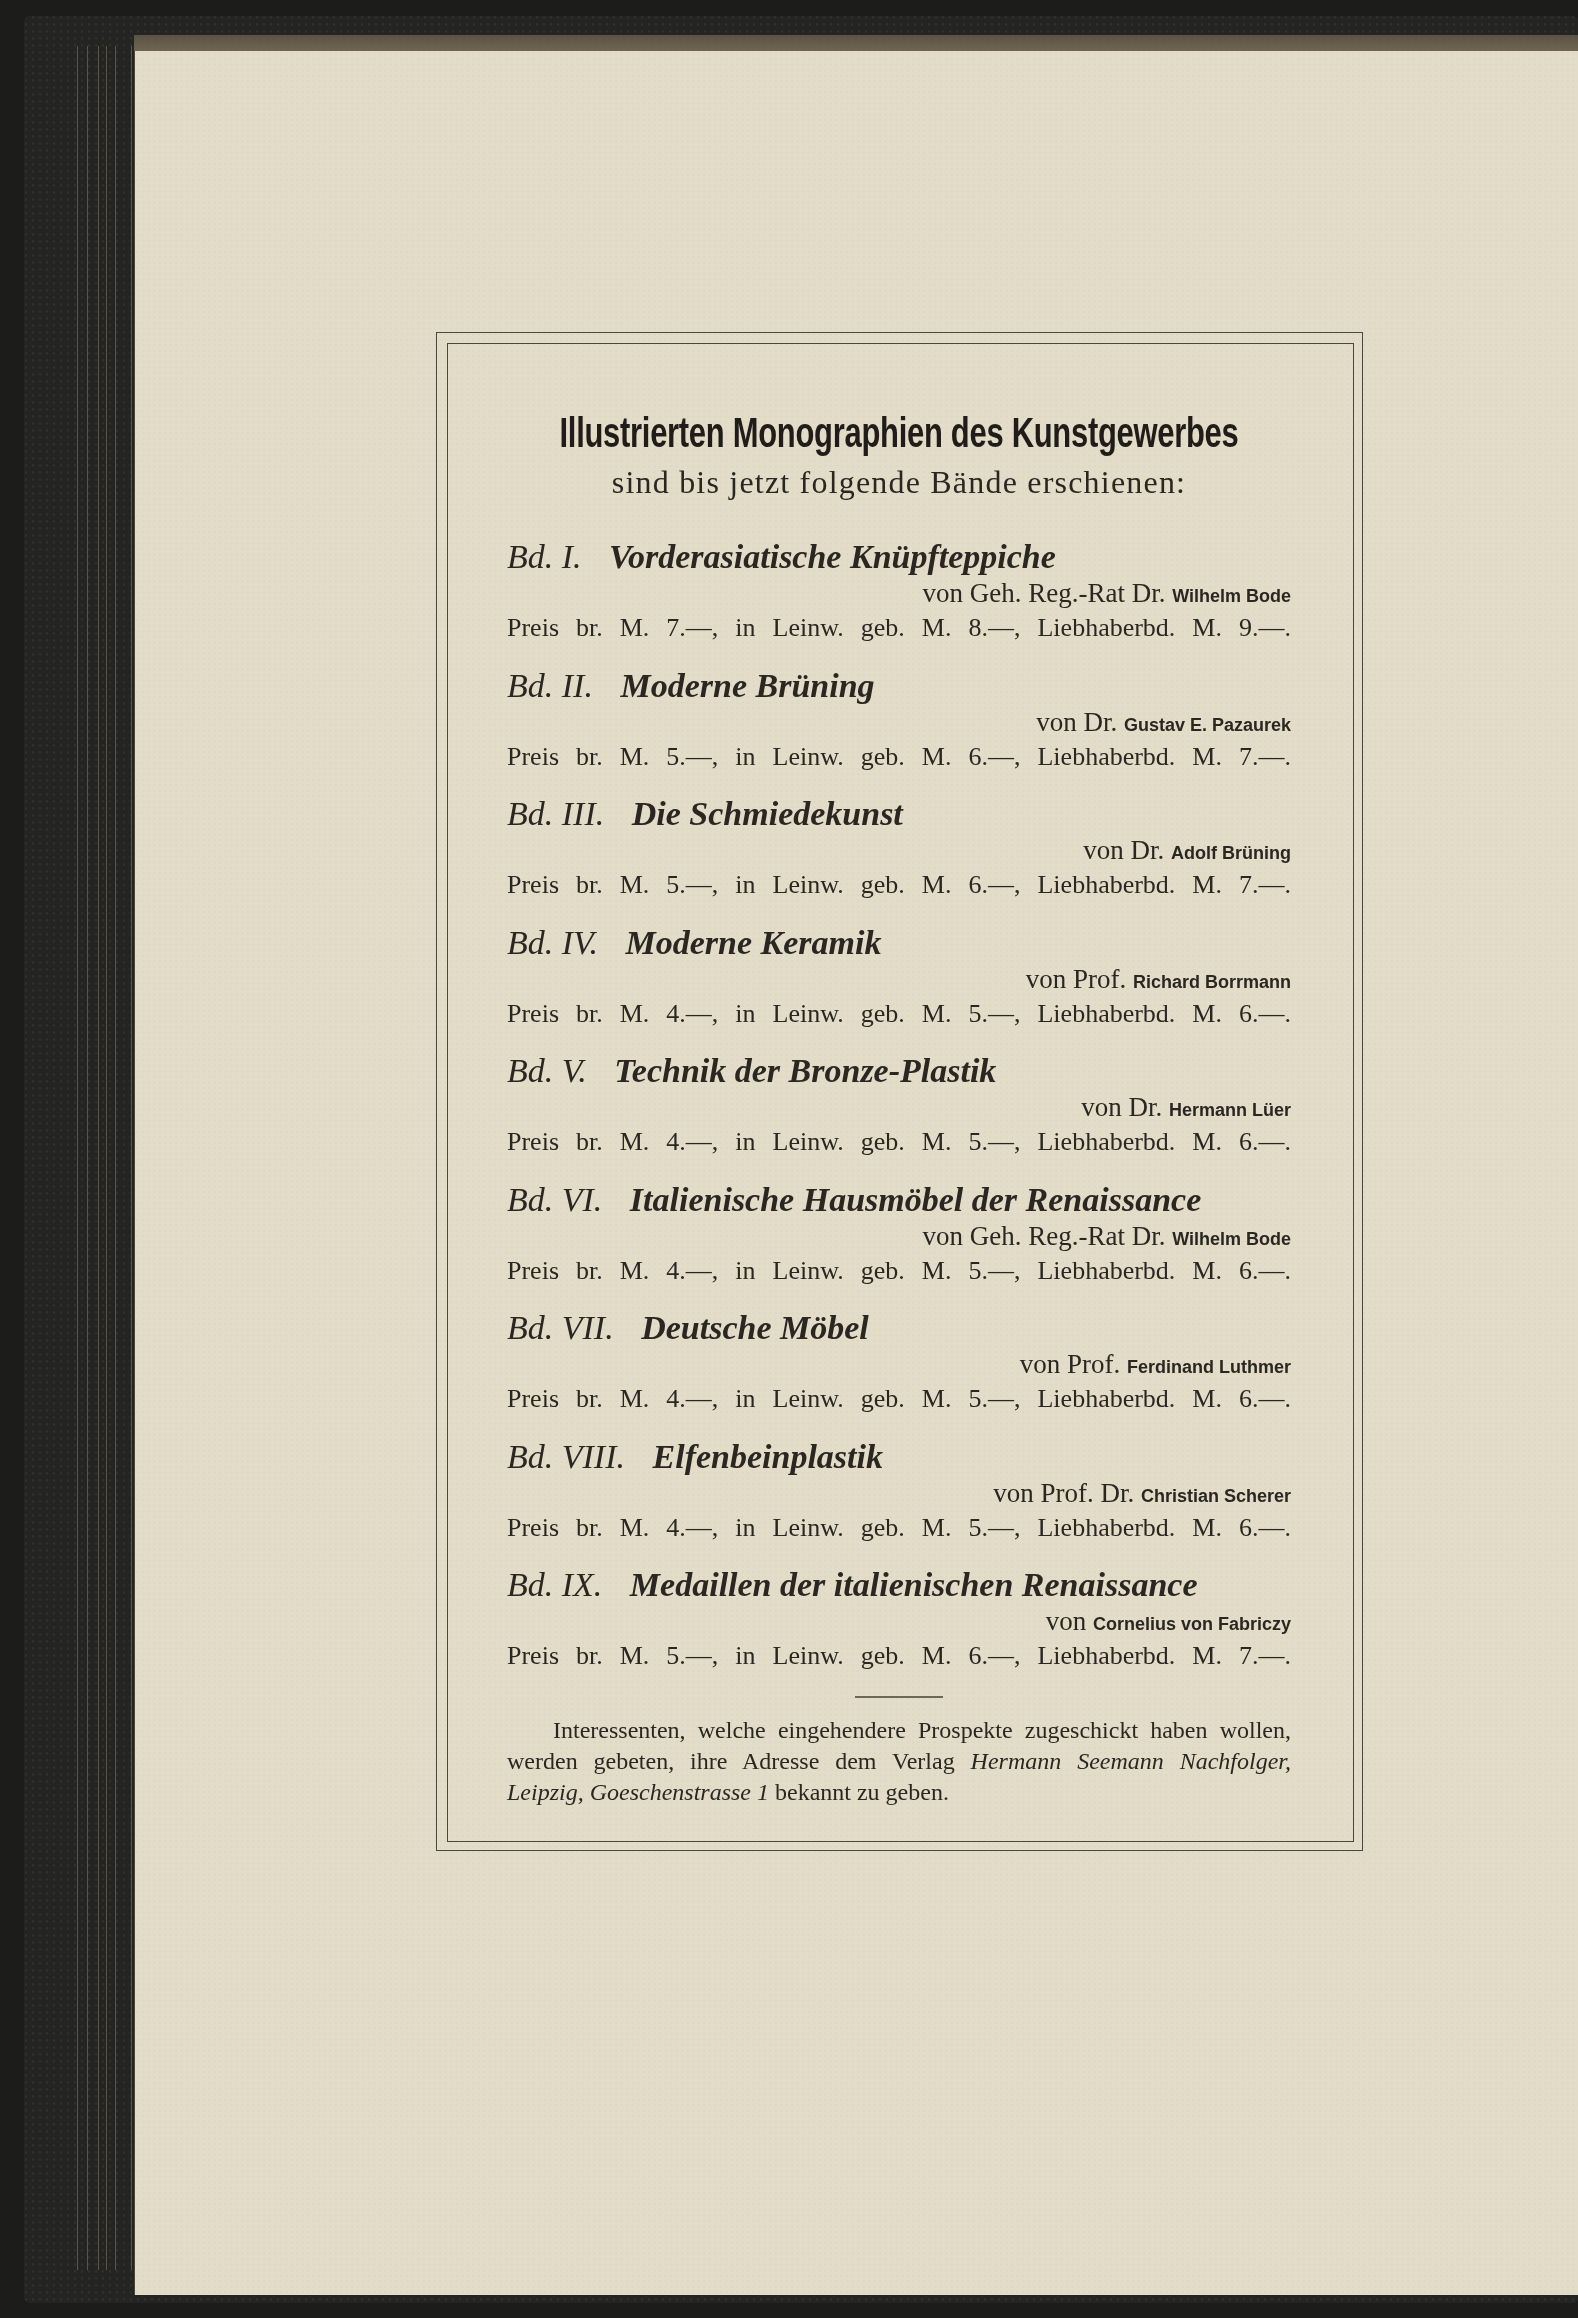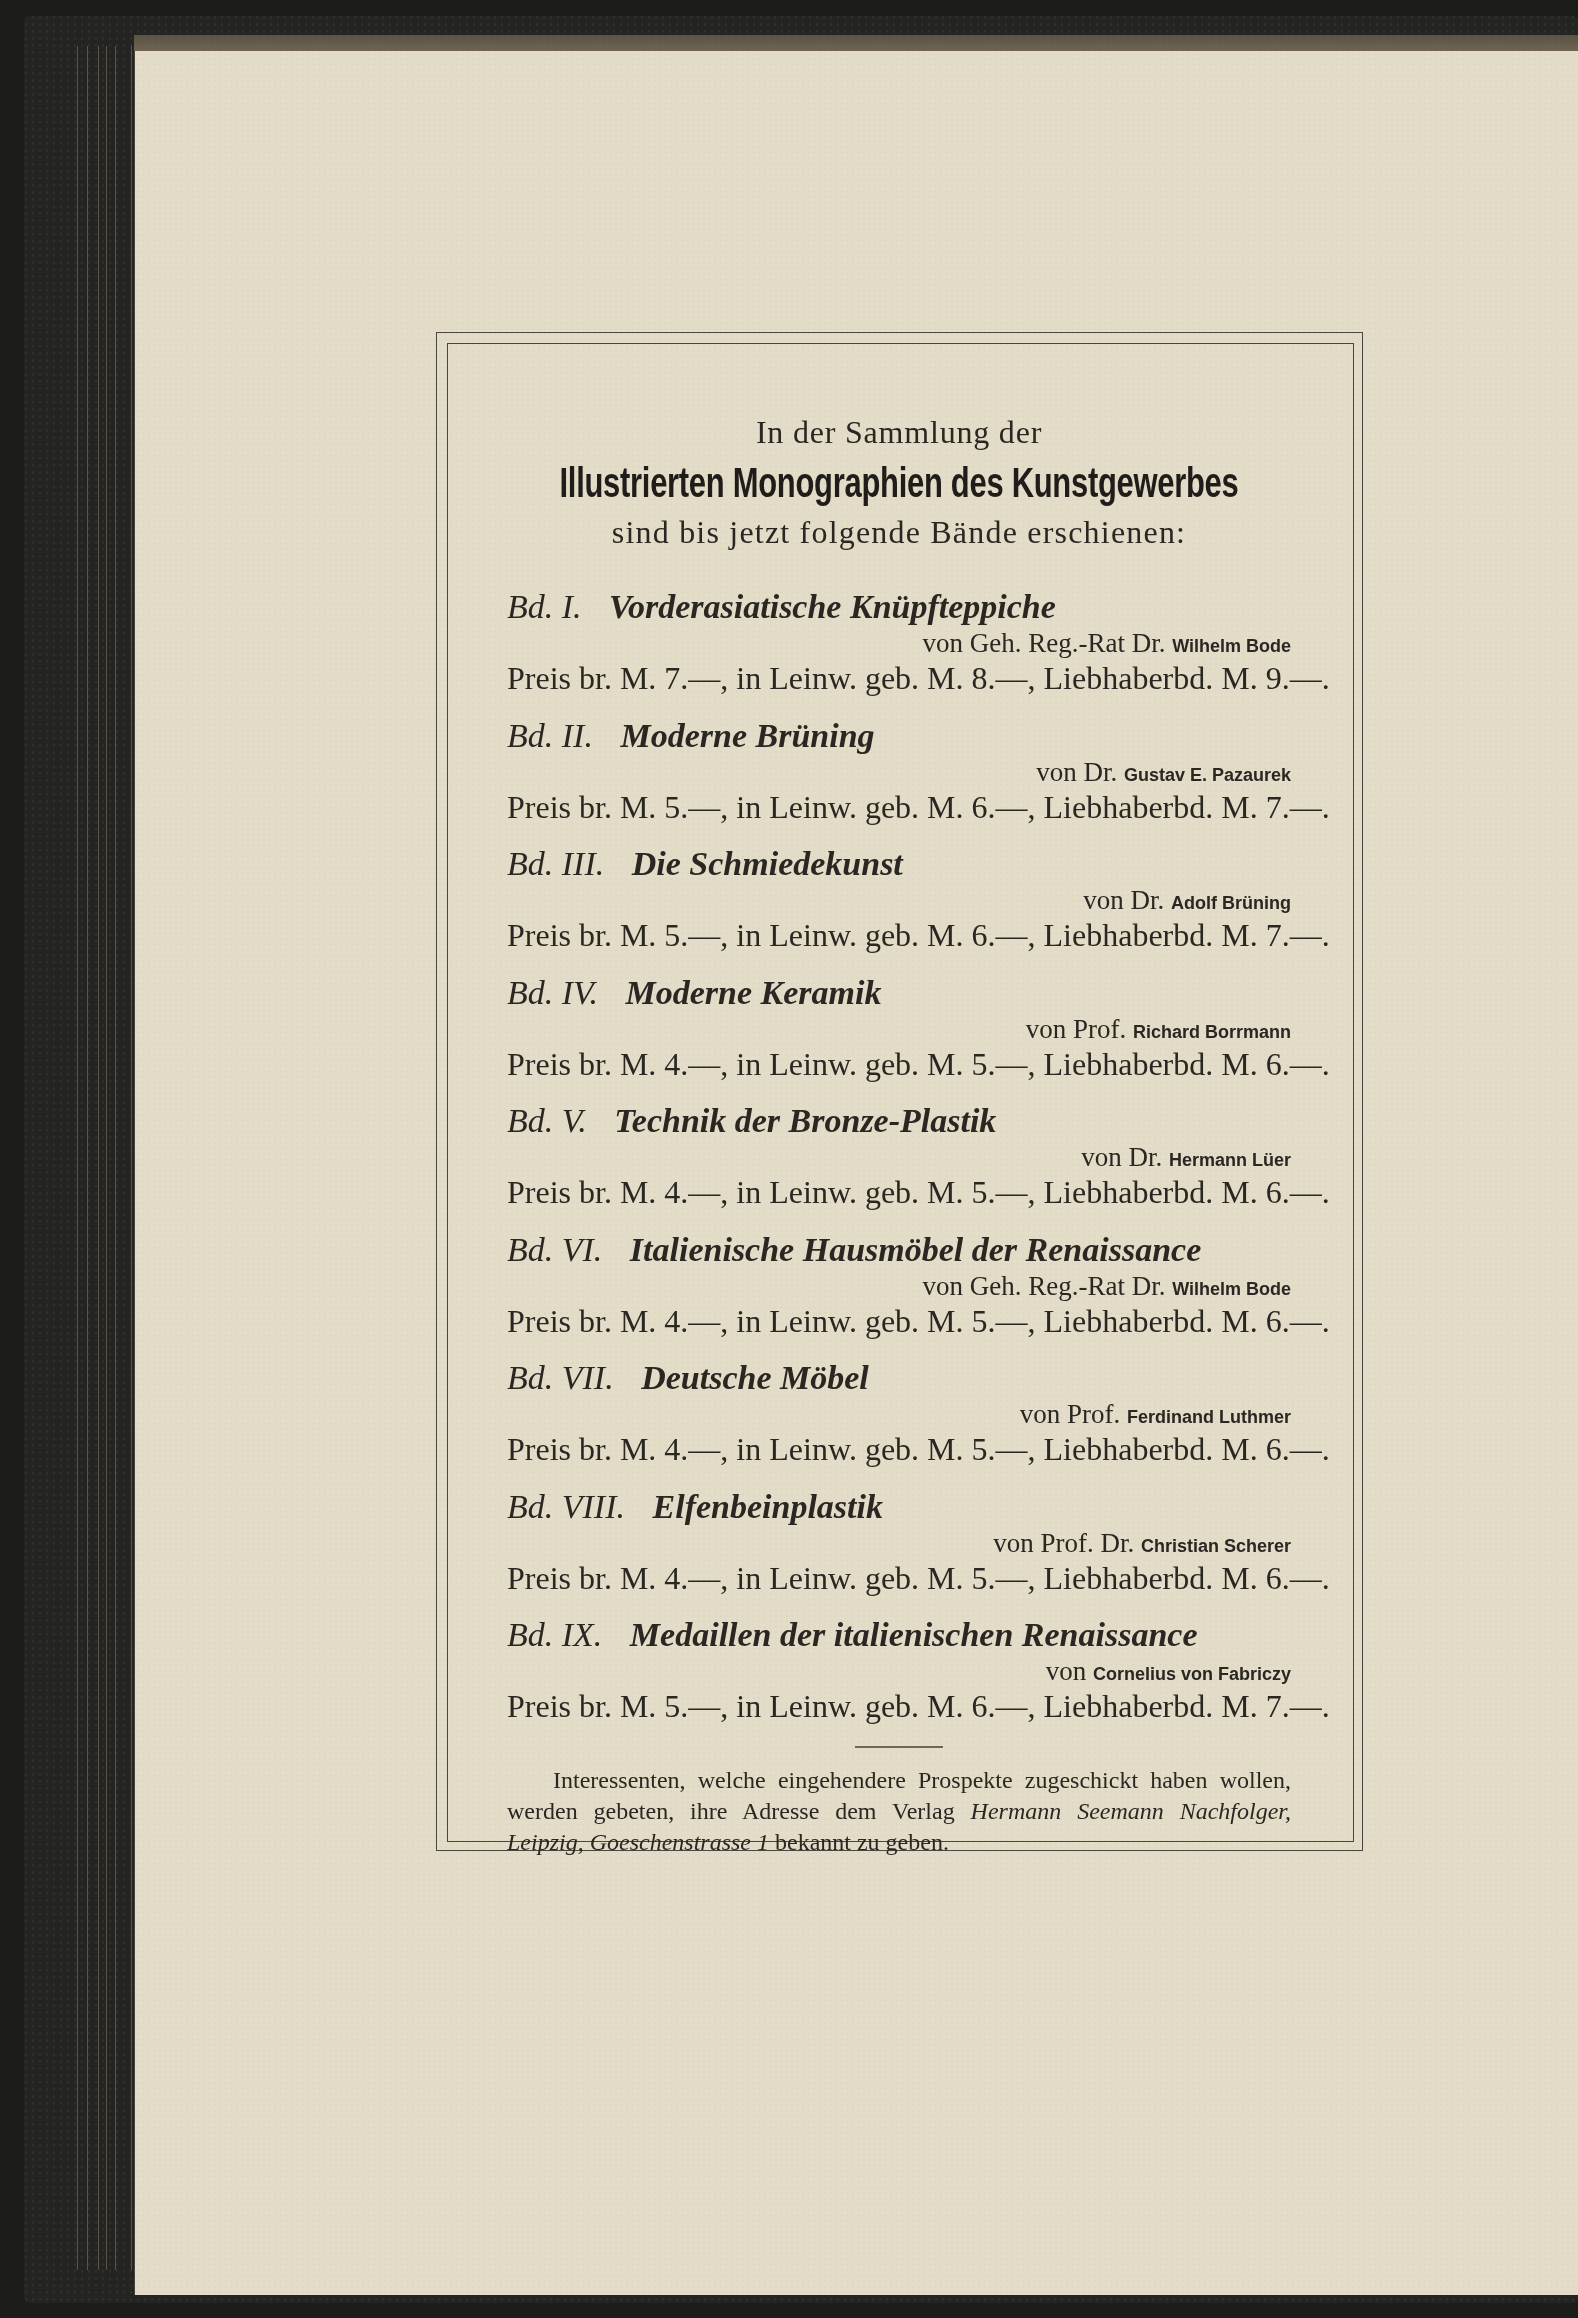--- a/index.html
+++ b/index.html
@@ -71,21 +71,21 @@
     .subintro {
       text-align: center; font-size: 32px; letter-spacing: 1.2px; line-height: 44px;
       margin-bottom: 32px;
     }
     .vol { margin-bottom: 20.5px; }
     .vol-head { font-size: 34px; line-height: 41px; white-space: nowrap; }
     .vol-num { font-style: italic; display: inline-block; min-width: 0; margin-right: 19px; }
     .vol-title { font-style: italic; font-weight: bold; }
     .vol-author { text-align: right; font-size: 27px; line-height: 32px; }
     .vol-author b { font-family: "Liberation Sans", "DejaVu Sans", sans-serif; font-weight: bold; font-size: 18px; }
-    .vol-price { font-size: 32px; line-height: 32px; text-align: justify; text-align-last: justify; white-space: nowrap; font-family: Liberation Serif, serif; }
+    .vol-price { font-size: 26px; line-height: 32px; text-align: justify; text-align-last: justify; white-space: nowrap; font-family: Liberation Serif, serif; }
     .rule {
       width: 88px; height: 1.6px; background: #6d6759; margin: 24px auto 17.4px auto;
     }
     .note { font-size: 24px; line-height: 31px; text-align: justify; }
     .note .indent { display: inline-block; width: 46px; }
     .note i { font-style: italic; }
   </style>
 </head>
 <body>
 
@@ -97,21 +97,20 @@
 <div class="edge e4"></div>
 <div class="edge e5"></div>
 <div class="edge e6"></div>
 
 <div class="page"></div>
 
 <div class="frame-outer"></div>
 <div class="frame-inner"></div>
 
 <div class="content">
-  <div class="intro">In der Sammlung der</div>
   <div class="series-title">Illustrierten Monographien des Kunstgewerbes</div>
   <div class="subintro">sind bis jetzt folgende Bände erschienen:</div>
 
   <div id="volumes">
       <div class="vol">
     <div class="vol-head">
       <span class="vol-num">Bd. I.</span>
       <span class="vol-title">Vorderasiatische Knüpfteppiche</span>
     </div>
     <div class="vol-author">

